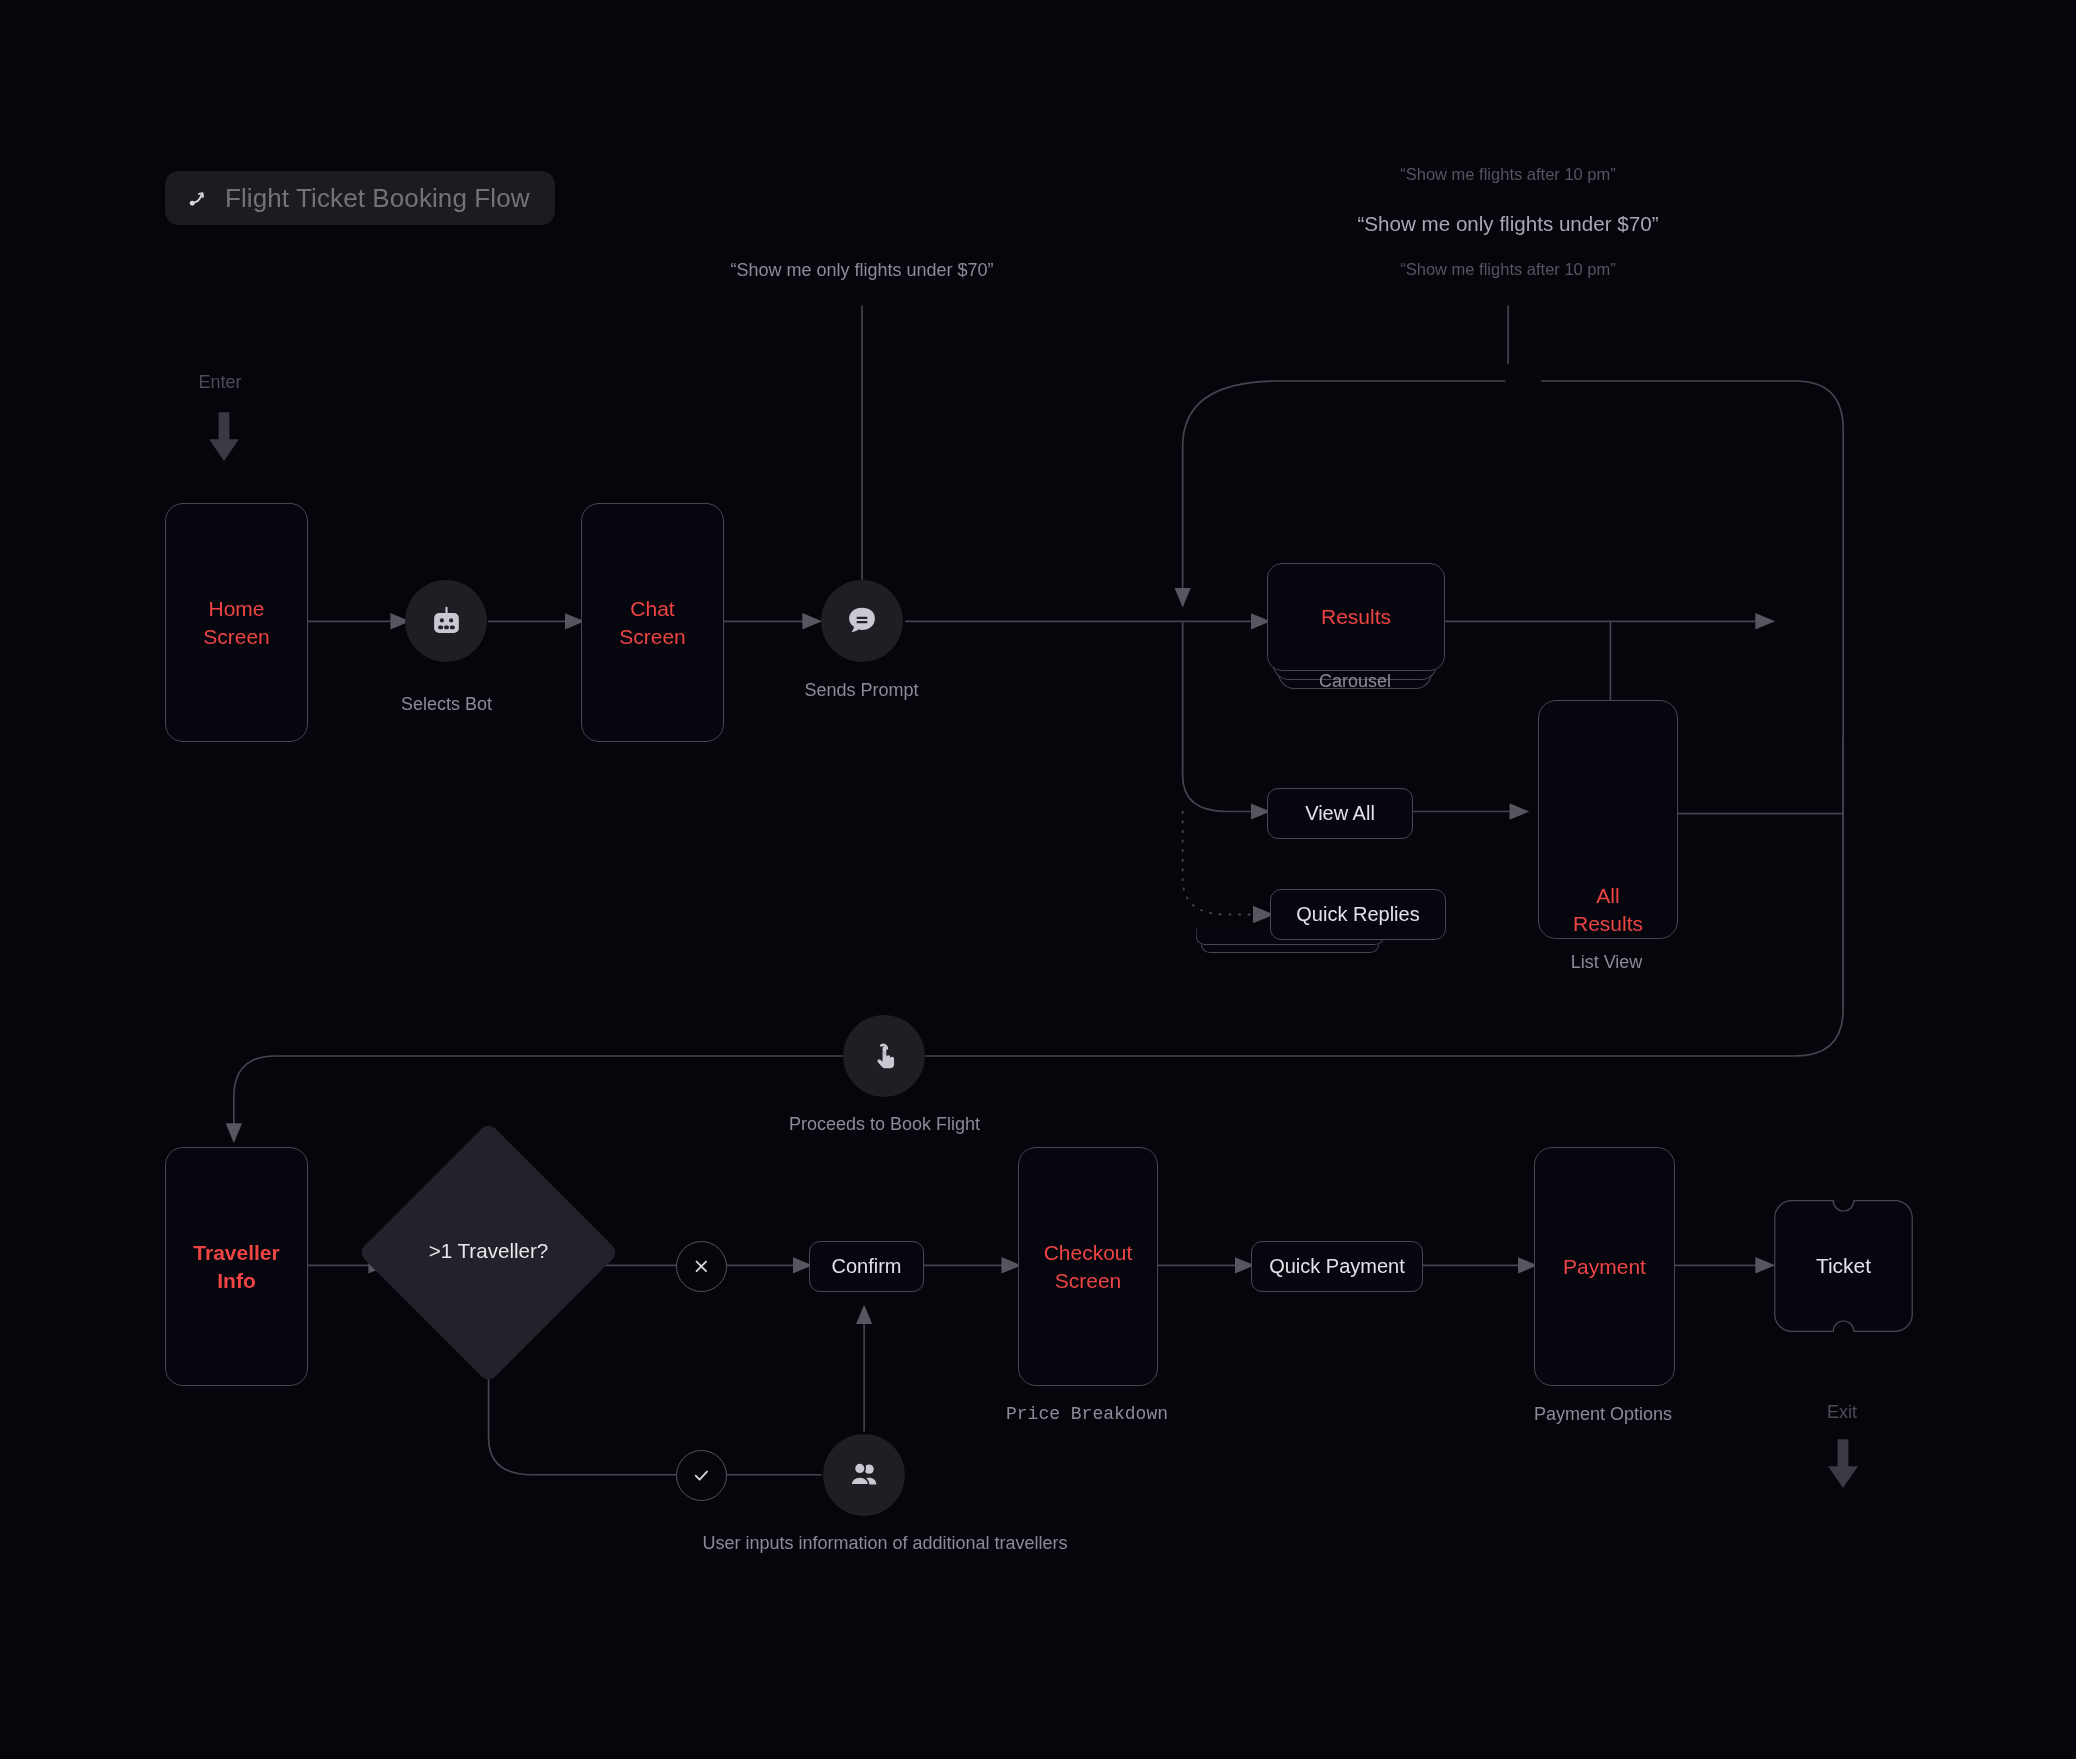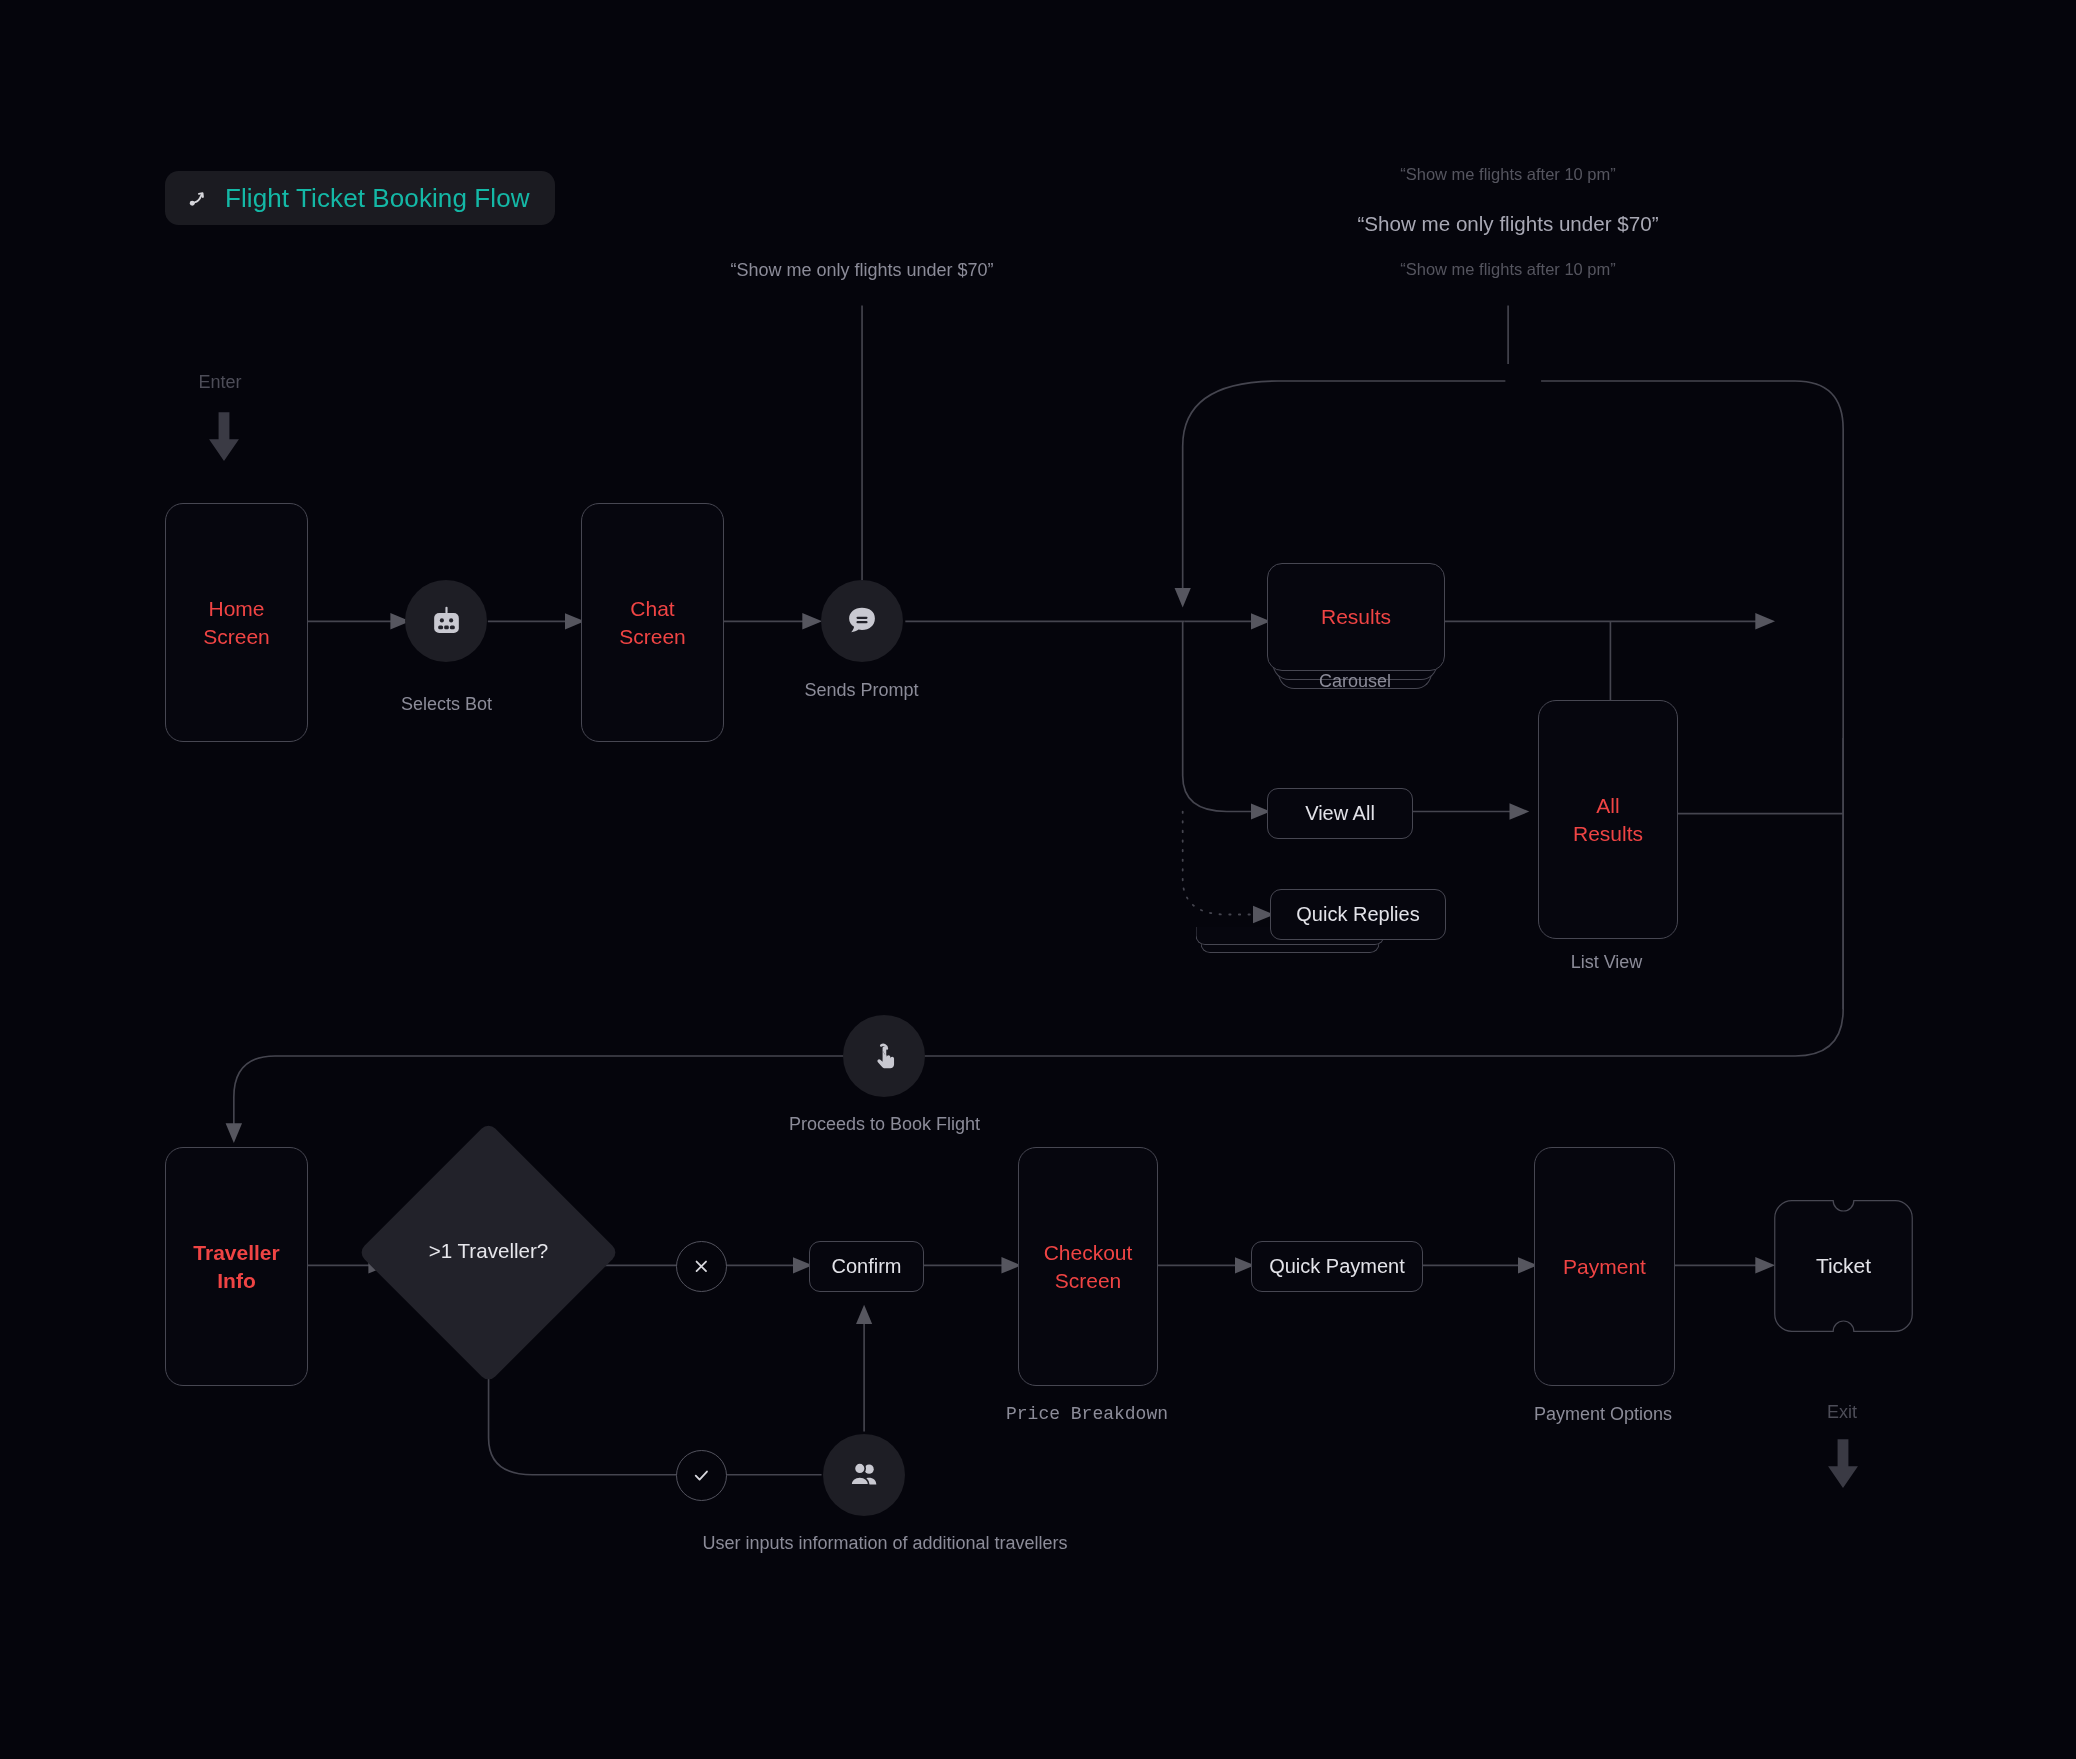--- a/index.html
+++ b/index.html
@@ -15,21 +15,21 @@
     overflow:hidden;
   }
   
   #title-badge{
     position:absolute;left:165px;top:171px;
     height:54px;display:flex;align-items:center;gap:15px;
     padding:0 25px 0 22px;
     background:#1b1b21;border-radius:13.7px;
   }
   #title-badge .t-label{
-    color:#14b8a6;font-size:26px;letter-spacing:0.1px;white-space:nowrap;
+    color:#737373;font-size:26px;letter-spacing:0.1px;white-space:nowrap;
   }
   .flow-icon{width:23px;height:23px;display:block;}
   
   .caption{
     position:absolute;color:#8c8c99;font-size:18px;
     text-align:center;white-space:nowrap;line-height:1.35;
   }
   .caption.dim{color:#55555f;}
   .caption.wrap{white-space:normal;}
   .marker-label{
@@ -233,21 +233,21 @@
     <span class="s-label">Results</span>
   </div>
   <div class="caption" style="left:1267px;top:669px;width:176px;">Carousel</div>
 
   <div class="pill" style="left:1267px;top:788px;width:144px;height:49px;">View All</div>
 
   <div class="stack-line" style="left:1290px;top:935px;width:177px;height:16.5px;border-radius:0 0 9.6px 9.6px;"></div>
   <div class="stack-line" style="left:1290px;top:927px;width:187px;height:16.5px;border-radius:0 0 9.6px 9.6px;"></div>
   <div class="pill" style="left:1270px;top:889px;width:174px;height:49px;">Quick Replies</div>
 
-  <div class="screen" style="left:1538px;top:700px;width:138px;height:237px;">
+  <div class="screen" style="left:1538px;top:700px;width:138px;height:237px;align-items:flex-end;">
     <span class="s-label">All<br>Results</span>
   </div>
   <div class="caption" style="left:1524px;top:950px;width:165px;">List View</div>
 
 
   <div class="icon-node" style="left:843px;top:1015px;width:82px;height:82px;">
     <svg width="34" height="34" viewBox="0 0 24 24">
       <path d="M10 4.6a2.6 2.6 0 0 1 4.1 2.1" fill="none" stroke="#c9c9d1" stroke-width="1.7" stroke-linecap="round"></path>
       <path d="M11 8.2V6.4a1.3 1.3 0 0 1 2.6 0v6.1" fill="#c9c9d1"></path>
       <path d="M11 8.2v7.9l-1.6-1.4a1.2 1.2 0 0 0-1.7 1.7l3 3.4c.5.6 1.2.9 2 .9h3.7c1.5 0 2.7-1.2 2.7-2.7v-4.2c0-.7-.6-1.3-1.3-1.3s-1.3.6-1.3 1.3v-1c0-.7-.6-1.3-1.3-1.3s-1.3.6-1.3 1.3v-.6c0-.7-.6-1.3-1.3-1.3" fill="#c9c9d1"></path>

